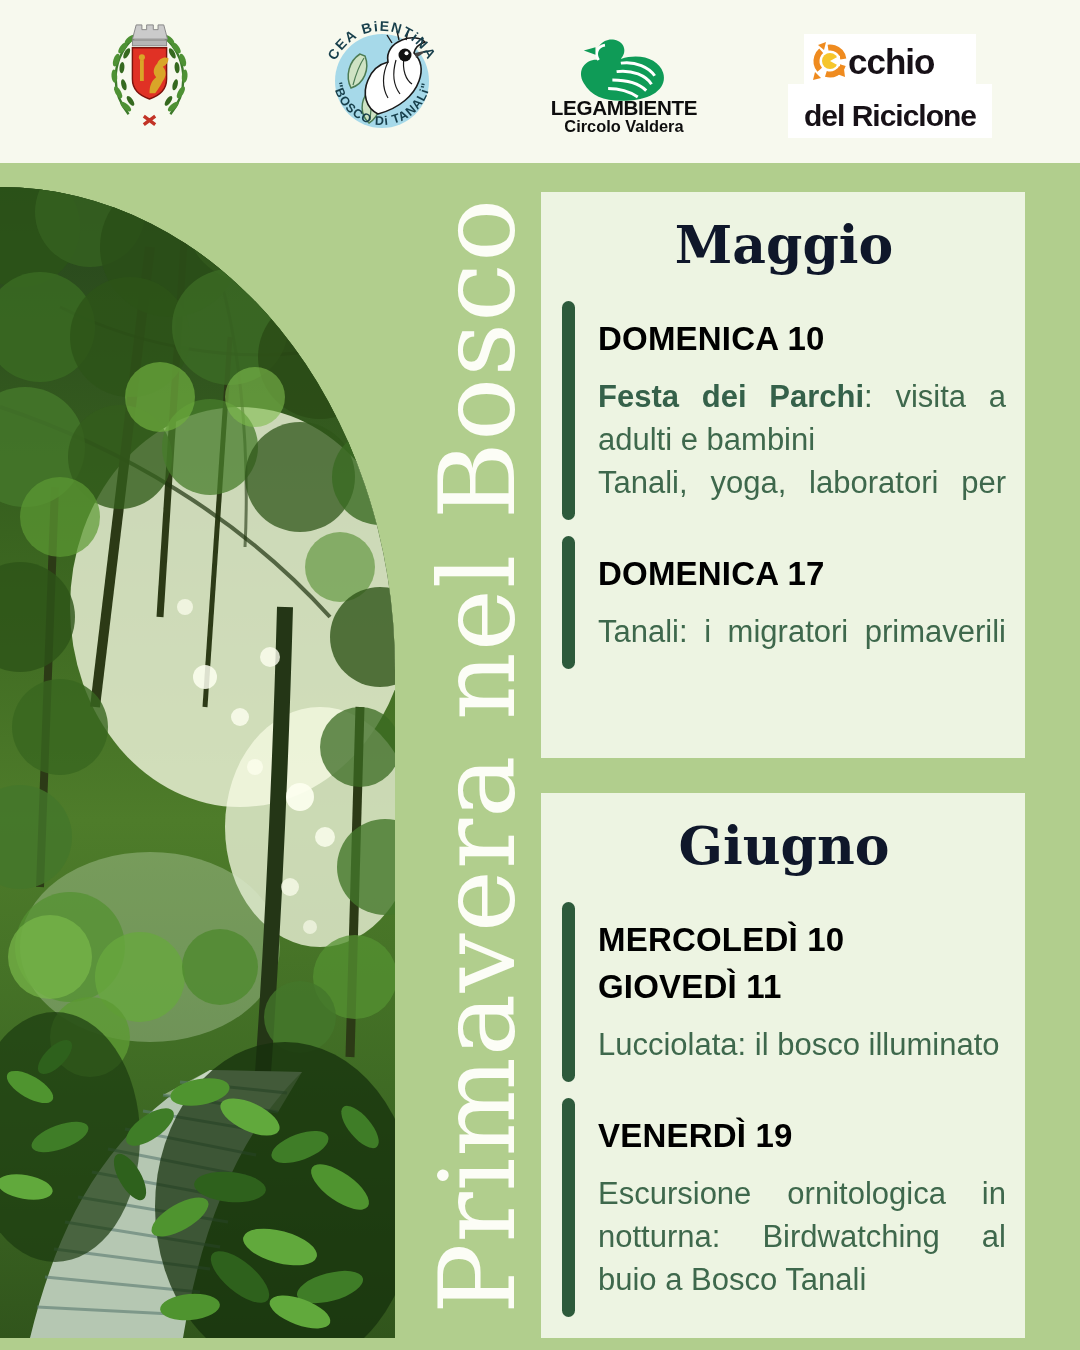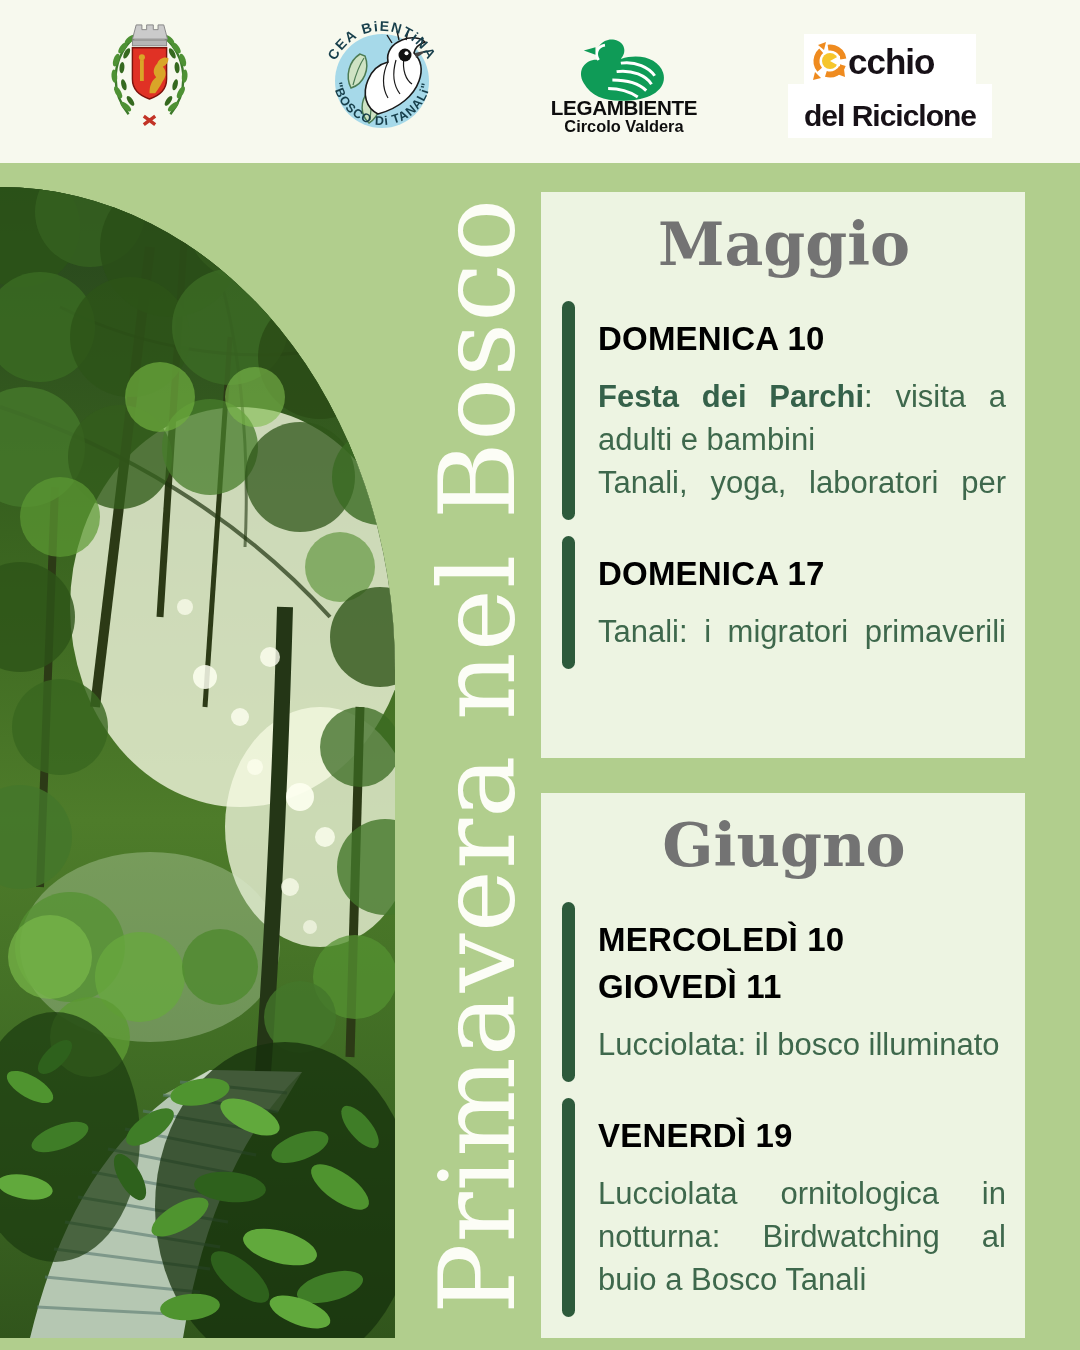--- a/index.html
+++ b/index.html
@@ -14,22 +14,22 @@
   
   .vertical-title{position:absolute;left:403px;top:168px;width:150px;height:1175px;}
   .vertical-title span{position:absolute;left:50%;top:50%;transform:translate(-50%,-50%) rotate(-90deg);
       white-space:nowrap;font-family:"DejaVu Serif",serif;font-size:105px;font-weight:400;
       color:#fcfdf6;letter-spacing:1px;}
   
   .card{position:absolute;left:541px;width:484px;background:#edf4e2;box-sizing:border-box;
         padding:0 19px 0 21px;}
   .card.maggio{top:192px;height:566px;}
   .card.giugno{top:793px;height:545px;}
-  .month-title{margin:10px 0 0;font-family:"DejaVu Serif",serif;font-weight:bold;font-size:60px;
-        line-height:85px;color:#737373;text-align:center;}
+  .month-title{margin:10px 0 0;font-family:"DejaVu Serif",serif;font-weight:bold;font-size:52px;
+        line-height:85px;color:#0f172a;text-align:center;}
   .event{display:flex;}
   .event.first{margin-top:14px;}
   .event.second{margin-top:16px;}
   .bar{flex:0 0 13px;border-radius:7px;background:#2d5a3b;}
   .event-content{margin-left:23px;flex:1;padding:14px 0 16px;}
   .date{margin:0;font-weight:bold;font-size:33px;line-height:47px;color:#000000;letter-spacing:.2px;}
   .desc{margin-top:13px;}
   .pline{font-size:31px;line-height:43px;color:#3e684c;}
   .pline.just{text-align:justify;text-align-last:justify;}
   .pline b{font-weight:bold;color:#35614a;}
@@ -315,21 +315,21 @@
           <div class="pline">Lucciolata: il bosco illuminato</div>
         </div>
       </div>
     </div>
 
     <div class="event second">
       <div class="bar"></div>
       <div class="event-content">
         <h3 class="date">VENERDÌ 19</h3>
         <div class="desc">
-          <div class="pline just">Lucciolata ornitologica in</div>
+          <div class="pline just">Escursione ornitologica in</div>
           <div class="pline just">notturna: Birdwatching al</div>
           <div class="pline">buio a Bosco Tanali</div>
         </div>
       </div>
     </div>
   </section>
 
 </div>
 
 </body></html>

